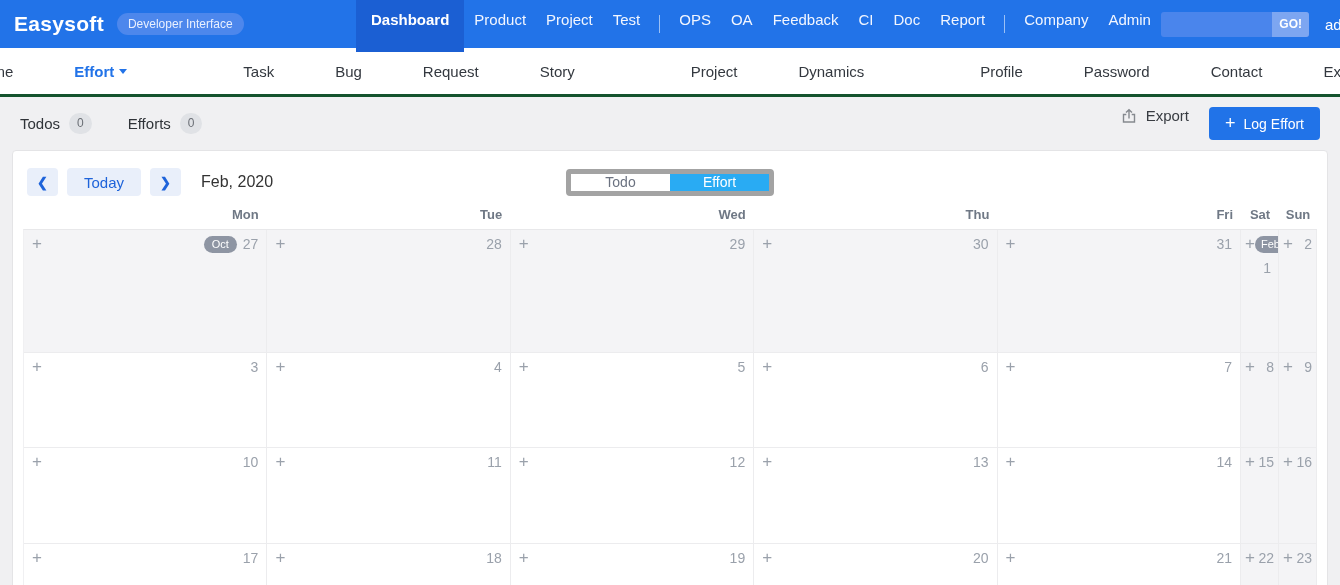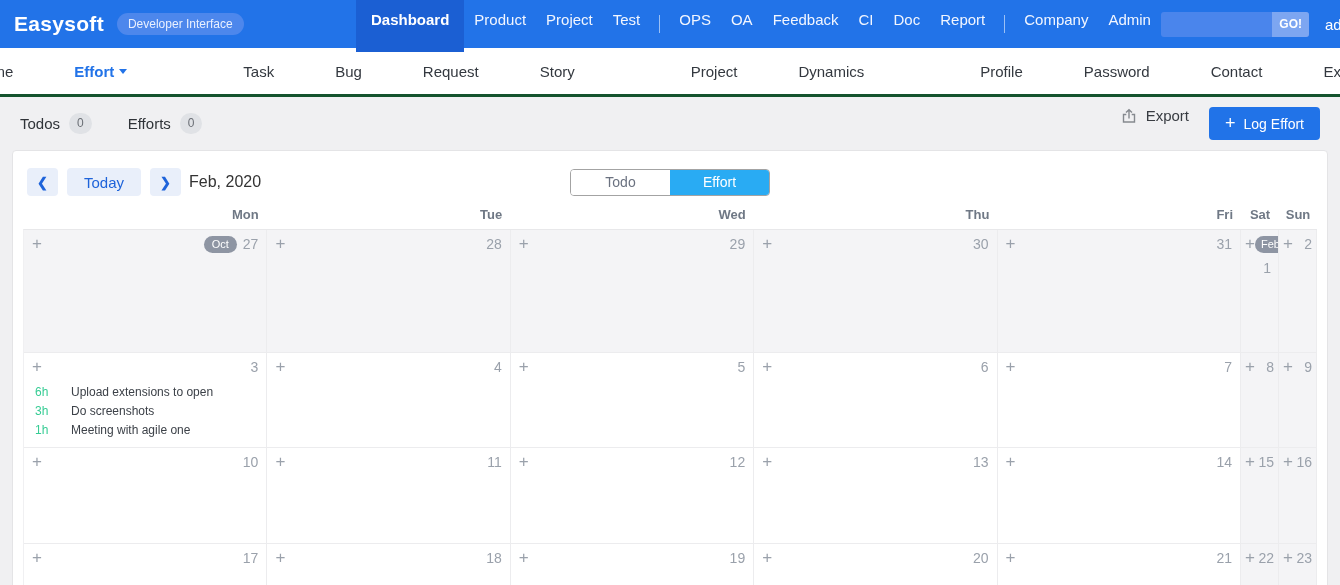--- a/index.html
+++ b/index.html
@@ -37,22 +37,22 @@
   .export-btn { display:flex; align-items:center; gap:9px; font-size:15px; color:#383c42; background:none; border:none; cursor:pointer; font-family:inherit; }
   .log-effort-btn { background:#2173e8; color:#fff; border:none; border-radius:4px; height:33px; padding:0 16px; font-size:14px; display:flex; align-items:center; gap:8px; cursor:pointer; font-family:inherit; }
   .log-effort-btn .plus-glyph { font-size:18px; font-weight:400; line-height:1; margin-top:-2px; }
 
   
   .panel { margin:0 12px; background:#fff; border:1px solid #e4e4e6; border-radius:4px; padding:10px 10px 0; height:480px; }
   .cal-header { height:42px; display:flex; align-items:center; position:relative; padding:0 4px; }
   .nav-pill { background:#e9effa; border:none; border-radius:4px; height:28px; display:flex; align-items:center; justify-content:center; color:#1e63da; cursor:pointer; font-family:inherit; }
   .chev-btn { width:31px; font-size:13px; font-weight:bold; }
   .today-btn { padding:0 17px; font-size:15px; margin:0 9px; }
-  .month-label { margin-left:8px; font-size:16px; color:#333; }
-  .view-toggle { position:absolute; left:50%; transform:translateX(-50%); display:flex; border:1px solid #a3a3a3; border-radius:4px; overflow:hidden; height:27px; }
+  .month-label { margin-left:20px; font-size:16px; color:#333; }
+  .view-toggle { position:absolute; left:50%; transform:translateX(-50%); display:flex; border:5px solid #a3a3a3; border-radius:4px; overflow:hidden; height:27px; }
   .toggle-btn { width:99px; display:flex; align-items:center; justify-content:center; font-size:14px; background:#fff; color:#6b7280; border:none; cursor:pointer; font-family:inherit; }
   .toggle-btn.active { background:#29abf3; color:#fff; }
 
   .day-headers { display:grid; grid-template-columns:repeat(5,1fr) 38px 38px; height:26px; }
   .day-header { text-align:right; padding-right:8px; font-size:13px; font-weight:bold; color:#6f7885; line-height:24px; }
   .day-header.narrow { text-align:center; padding-right:0; }
 
   .grid { display:grid; grid-template-columns:repeat(5,1fr) 38px 38px; grid-template-rows:123px 95px 96px 120px; border-top:1px solid #e8e8ea; border-left:1px solid #f0f0f2; }
   .cell { background:#fff; border-right:1px solid #ececee; border-bottom:1px solid #ececee; padding:6px 8px; position:relative; overflow:hidden; }
   .cell.shaded { background:#f4f4f6; }
@@ -253,34 +253,20 @@
           </span>
         </div>
       </div>
       <div class="cell">
         <div class="cell-top">
           <span class="plus">+</span>
           <span class="date-wrap">
             <span class="date-num">3</span>
           </span>
         </div>
-        <div class="events">
-          <div class="event">
-            <span class="event-hours">6h</span>
-            <span class="event-title">Upload extensions to open</span>
-          </div>
-          <div class="event">
-            <span class="event-hours">3h</span>
-            <span class="event-title">Do screenshots</span>
-          </div>
-          <div class="event">
-            <span class="event-hours">1h</span>
-            <span class="event-title">Meeting with agile one</span>
-          </div>
-        </div>
       </div>
       <div class="cell">
         <div class="cell-top">
           <span class="plus">+</span>
           <span class="date-wrap">
             <span class="date-num">4</span>
           </span>
         </div>
       </div>
       <div class="cell">

